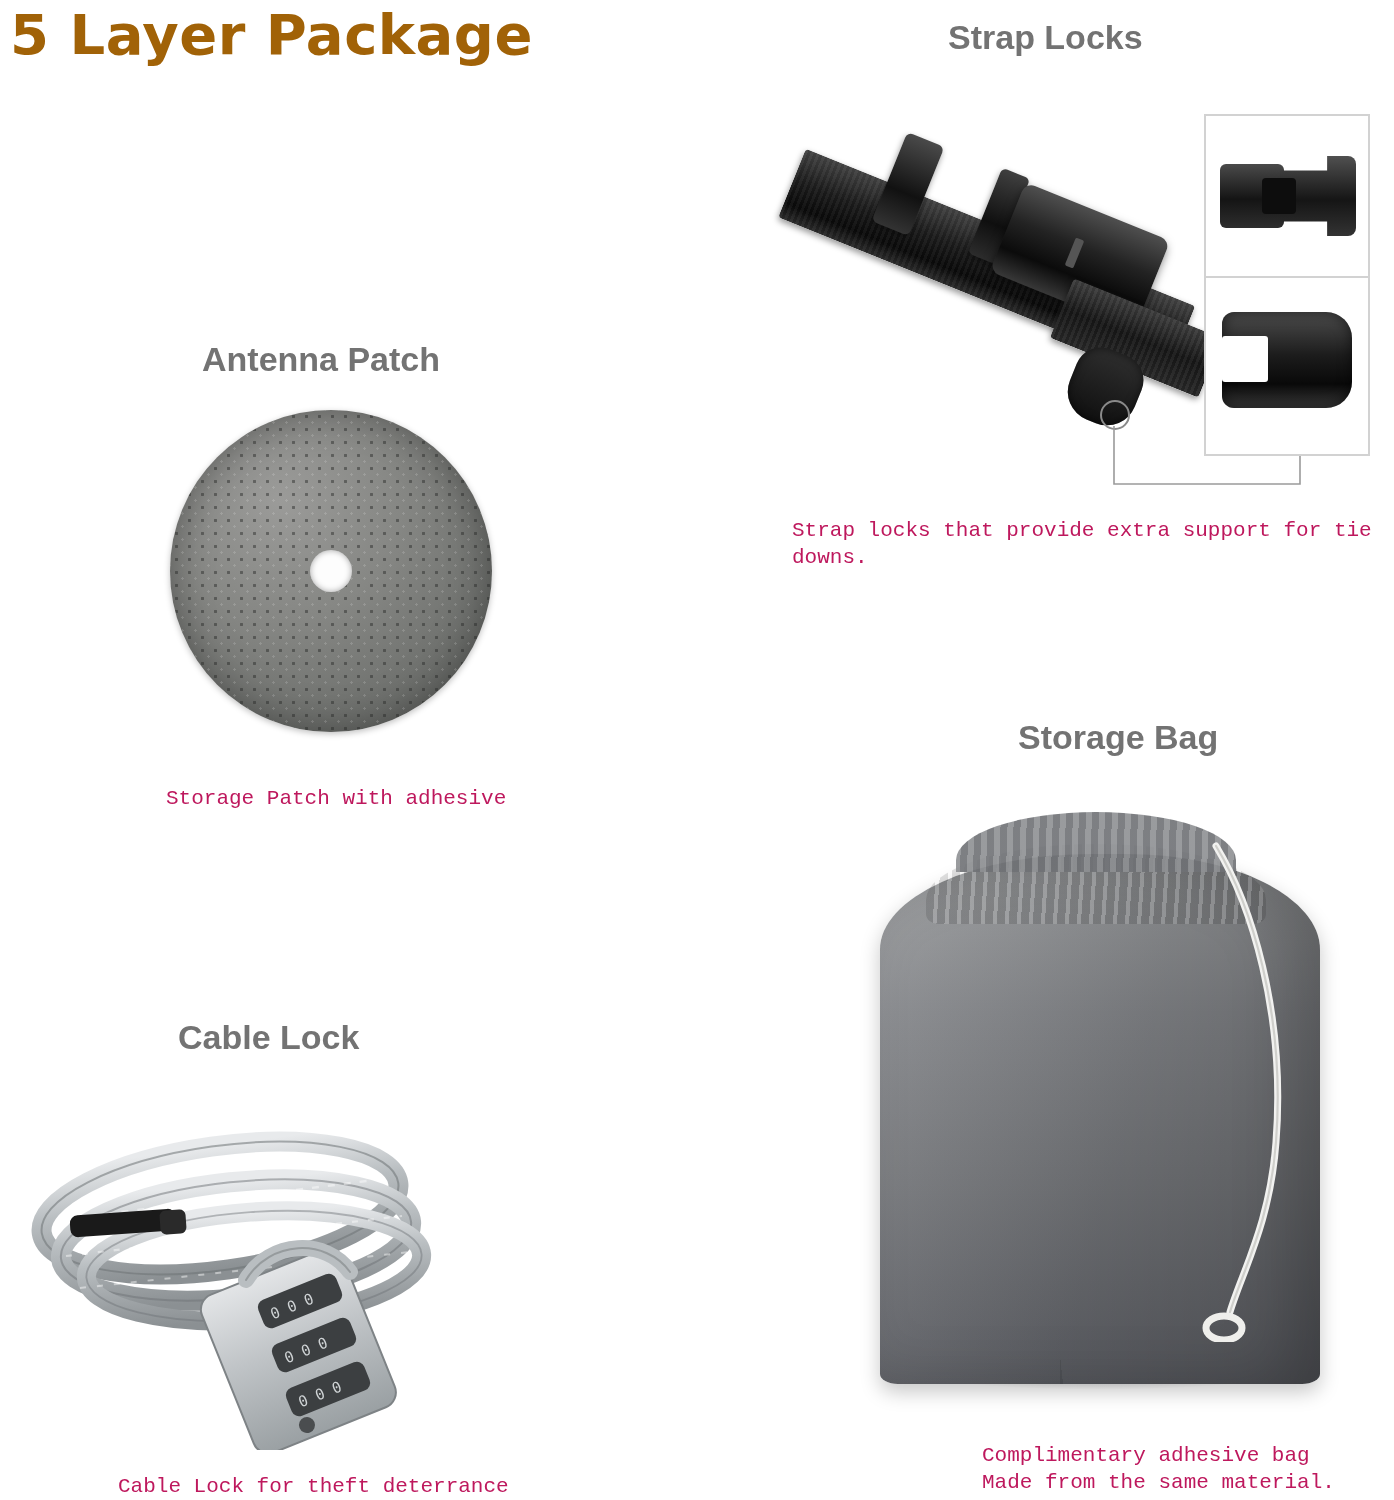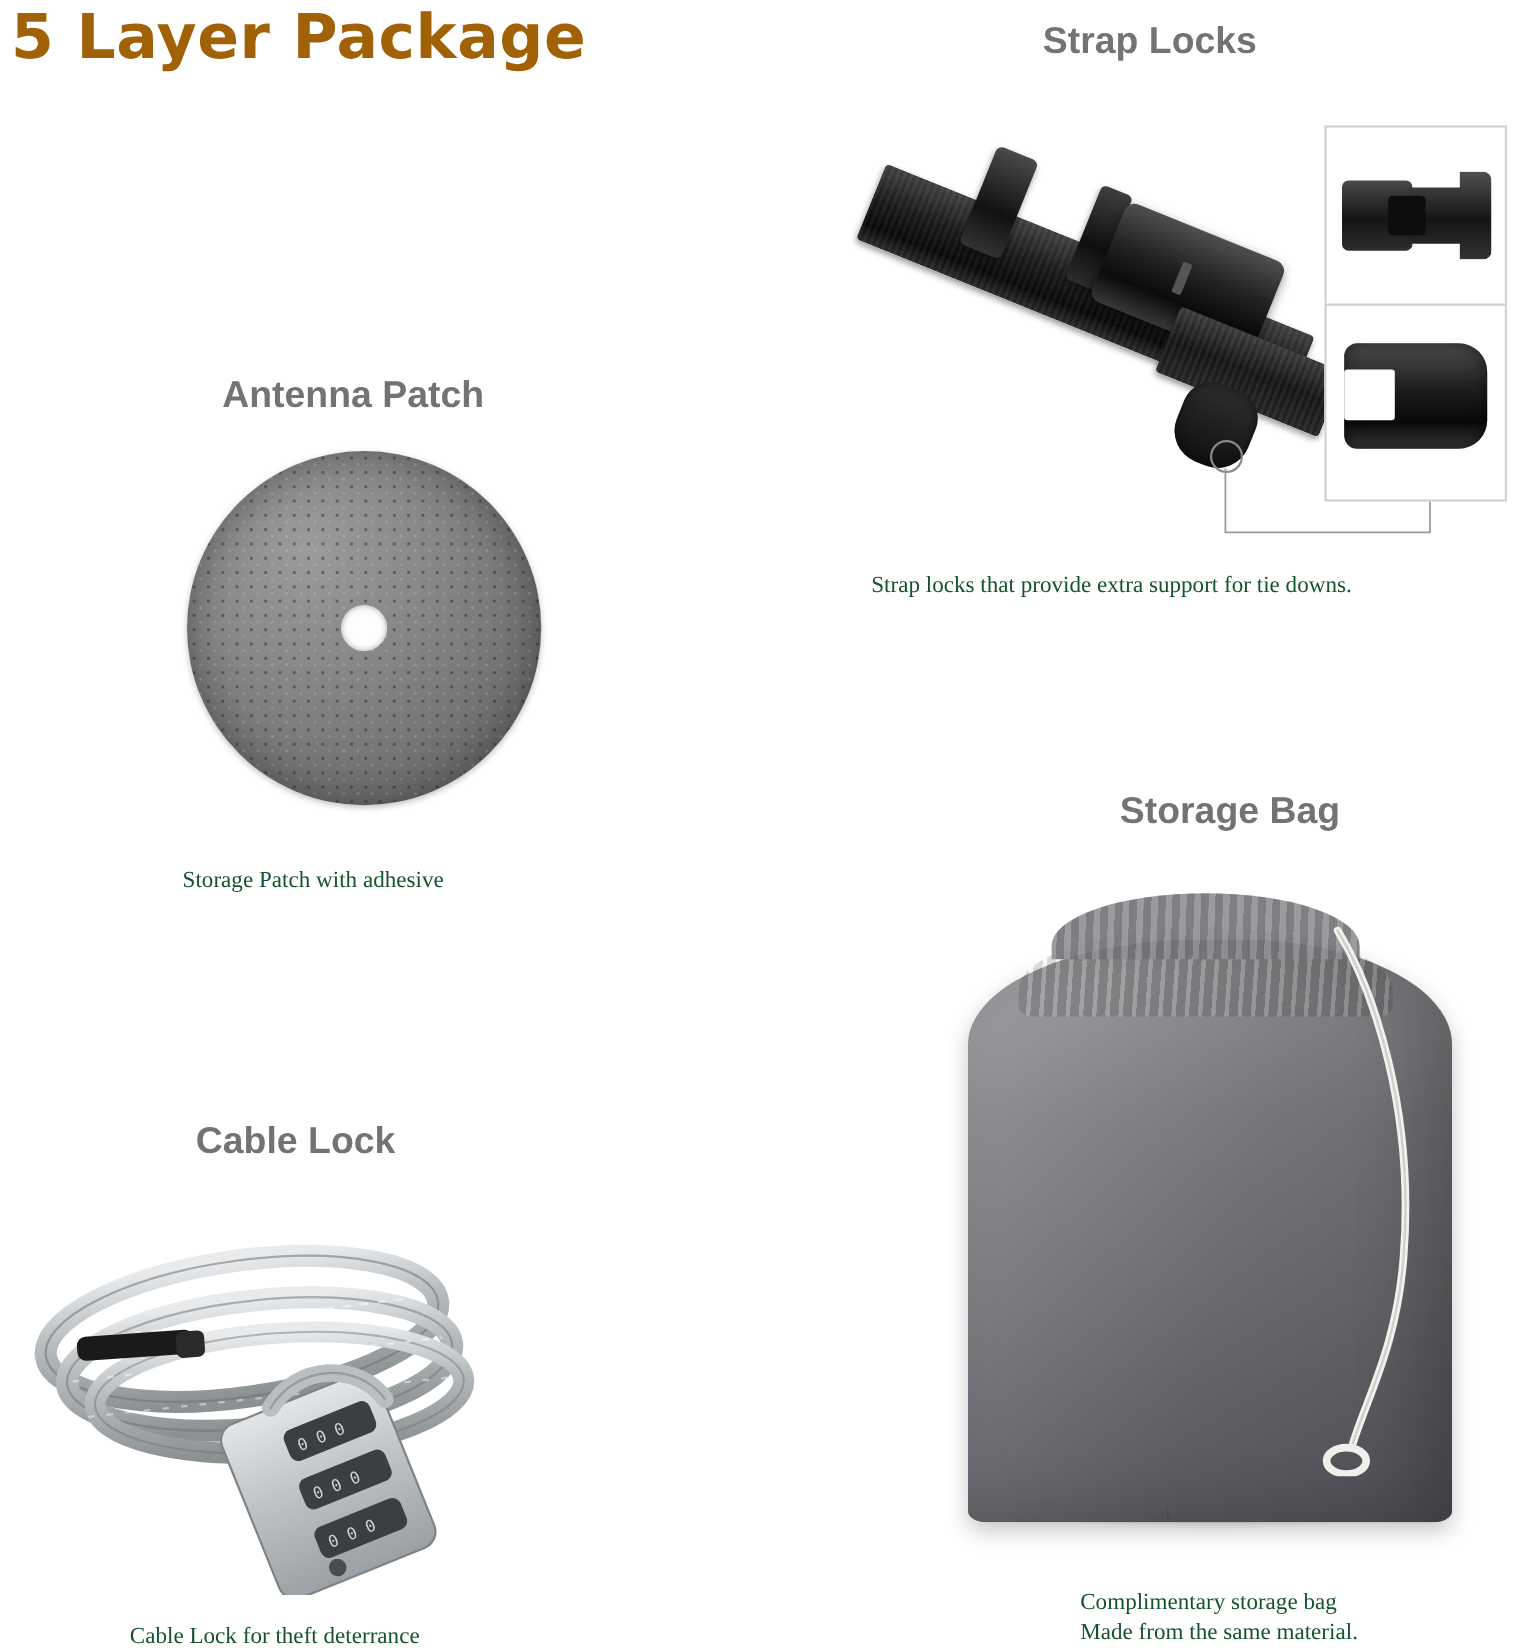--- a/index.html
+++ b/index.html
@@ -33,23 +33,23 @@
     color: #737373;
     font-family: "Liberation Sans", sans-serif;
   }
   #title-strap-locks { left: 948px; top: 18px; }
   #title-antenna-patch { left: 178px; top: 340px; margin-left: 24px; }
   #title-storage-bag { left: 1018px; top: 718px; }
   #title-cable-lock { left: 178px; top: 1018px; }
 
   .caption {
     font-size: 21px;
-    color: #14532d;
+    color: #be185d;
     line-height: 1.28;
-    font-family: Liberation Serif, serif;
+    font-family: Liberation Mono, monospace;
   }
   #caption-strap-locks { left: 792px; top: 518px; }
   #caption-antenna-patch { left: 166px; top: 786px; }
   #caption-cable-lock { left: 118px; top: 1474px; }
   #caption-storage-bag { left: 982px; top: 1443px; }
 
   
   #antenna-patch-figure {
     left: 170px;
     top: 410px;
@@ -384,21 +384,21 @@
   </div>
   <div id="storage-bag-gather"></div>
   <div id="storage-bag-top-ruffle"></div>
   <svg id="storage-bag-drawstring" viewBox="0 0 120 500">
     <path d="M26 4 C 60 60, 96 170, 86 300 C 80 382, 52 430, 40 470" fill="none" stroke="#f2f2f0" stroke-width="7" stroke-linecap="round"></path>
     <path d="M26 4 C 60 60, 96 170, 86 300 C 80 382, 52 430, 40 470" fill="none" stroke="#cfcfcb" stroke-width="2.2" stroke-linecap="round"></path>
     <ellipse cx="34" cy="486" rx="18" ry="12" fill="none" stroke="#efefec" stroke-width="7"></ellipse>
   </svg>
 </div>
 
-<div class="abs caption cap" id="caption-storage-bag">Complimentary storage bag
+<div class="abs caption cap" id="caption-storage-bag">Complimentary adhesive bag
 Made from the same material.</div>
 
 <div class="abs section-title" id="title-cable-lock">Cable Lock</div>
 
 <div class="abs" id="cable-lock-figure">
   <svg id="cable-lock-svg" width="560" height="360" viewBox="0 0 560 360">
     <defs>
       <linearGradient id="cableGrad" x1="0" y1="0" x2="0" y2="1">
         <stop offset="0%" stop-color="#e8eaec"></stop>
         <stop offset="40%" stop-color="#b9bec1"></stop>

